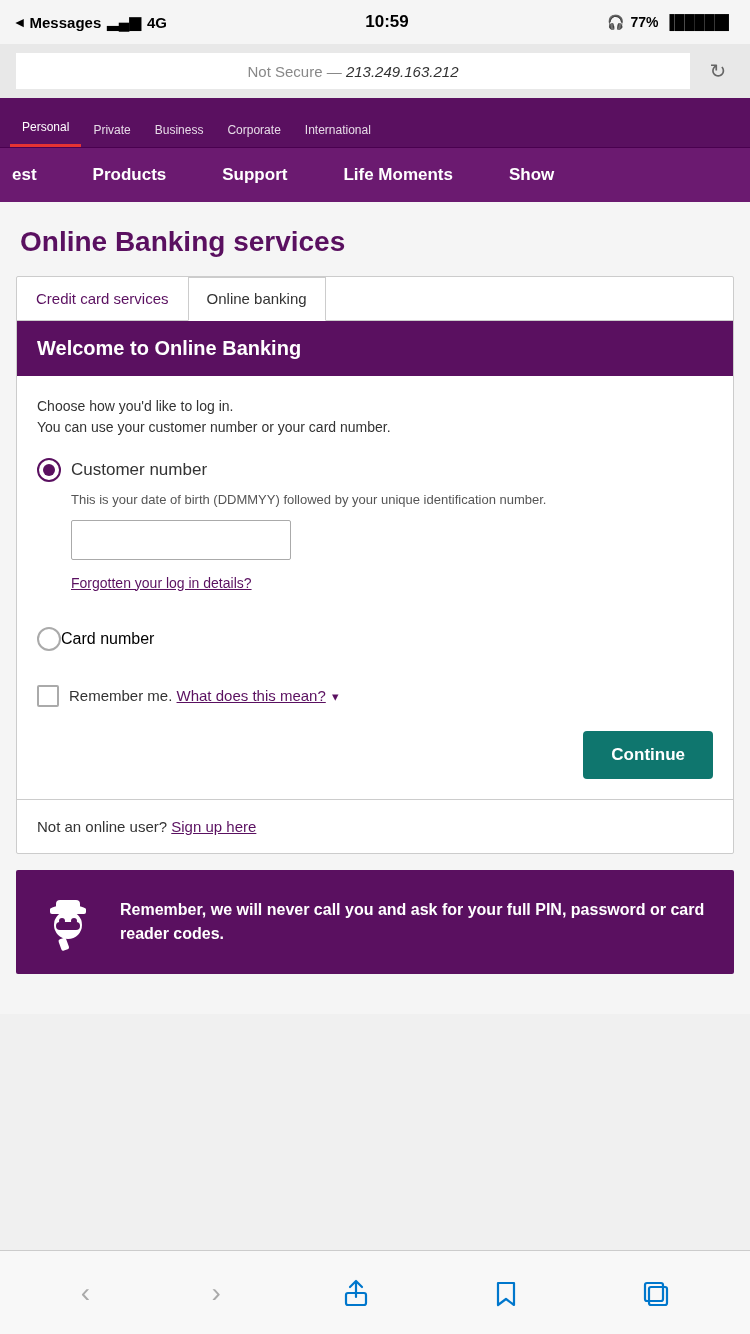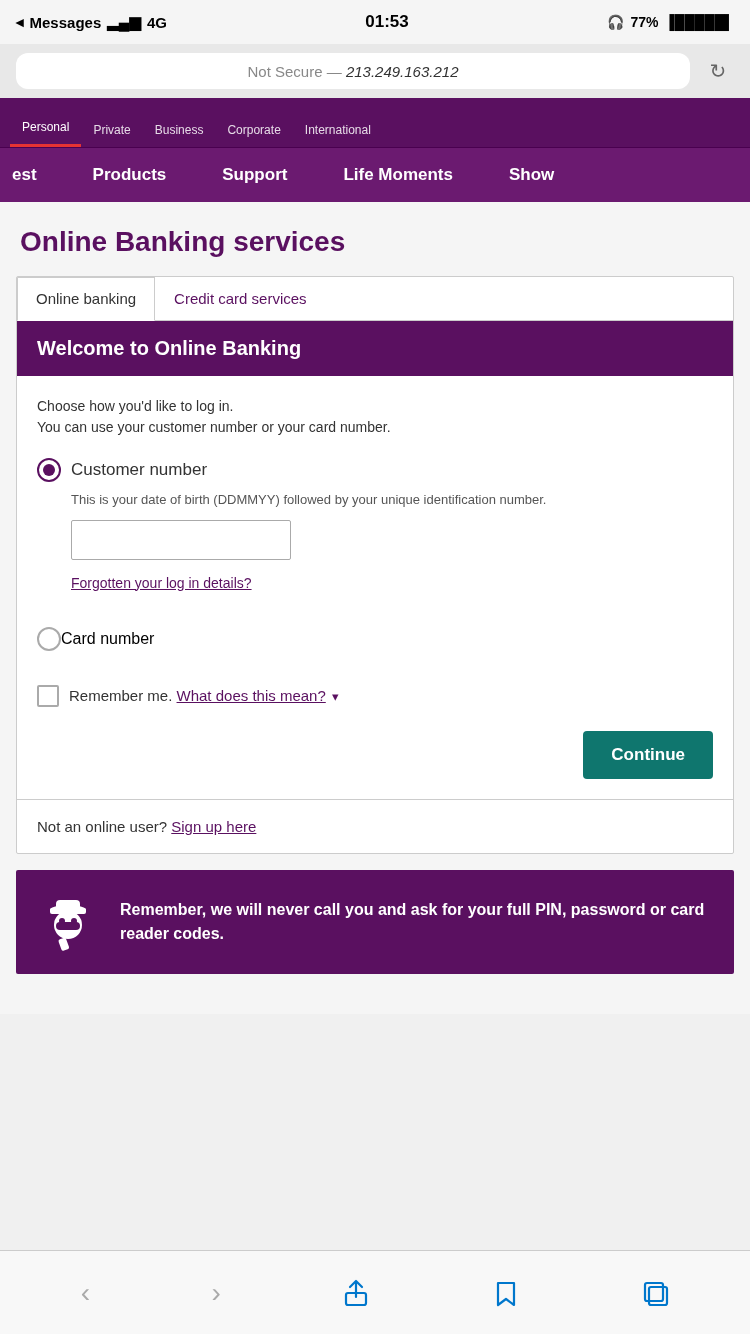--- a/index.html
+++ b/index.html
@@ -33,21 +33,21 @@
       background: #e8e8e8;
       height: 54px;
       display: flex;
       align-items: center;
       justify-content: center;
       gap: 12px;
       padding: 0 16px;
     }
     .address-pill {
       background: white;
-      border-radius: 12px;
+      border-radius: 0;
       flex: 1;
       height: 36px;
       display: flex;
       align-items: center;
       justify-content: center;
       font-size: 15px;
       color: #555;
     }
     .address-pill .not-secure { color: #888; }
     .address-pill .url-text { color: #333; font-style: italic; }
@@ -375,21 +375,21 @@
 </head>
 <body>
 
 <div class="status-bar">
   <div class="status-left">
     <span>◂</span>
     <span>Messages</span>
     <span>▂▄▆</span>
     <span>4G</span>
   </div>
-  <div class="status-center">01:53</div>
+  <div class="status-center">10:59</div>
   <div class="status-right">
     <span>🎧</span>
     <span>77%</span>
     <span>▐█████▌</span>
   </div>
 </div>
 
 <div class="address-bar">
   <div class="address-pill">
     <span class="not-secure">Not Secure —</span>&nbsp;
@@ -414,22 +414,22 @@
   <span class="nav-secondary-item partial-right">Show</span>
 </nav>
 
 <div class="main-content">
 
   <h1 class="page-title">Online Banking services</h1>
 
   <div class="card">
 
     <div class="tabs">
+      <div class="tab">Credit card services</div>
       <div class="tab active">Online banking</div>
-      <div class="tab">Credit card services</div>
     </div>
 
     <div class="welcome-header">Welcome to Online Banking</div>
 
     <div class="form-area">
 
       <div class="login-instruction">
         Choose how you'd like to log in.<br>
         You can use your customer number or your card number.
       </div>

